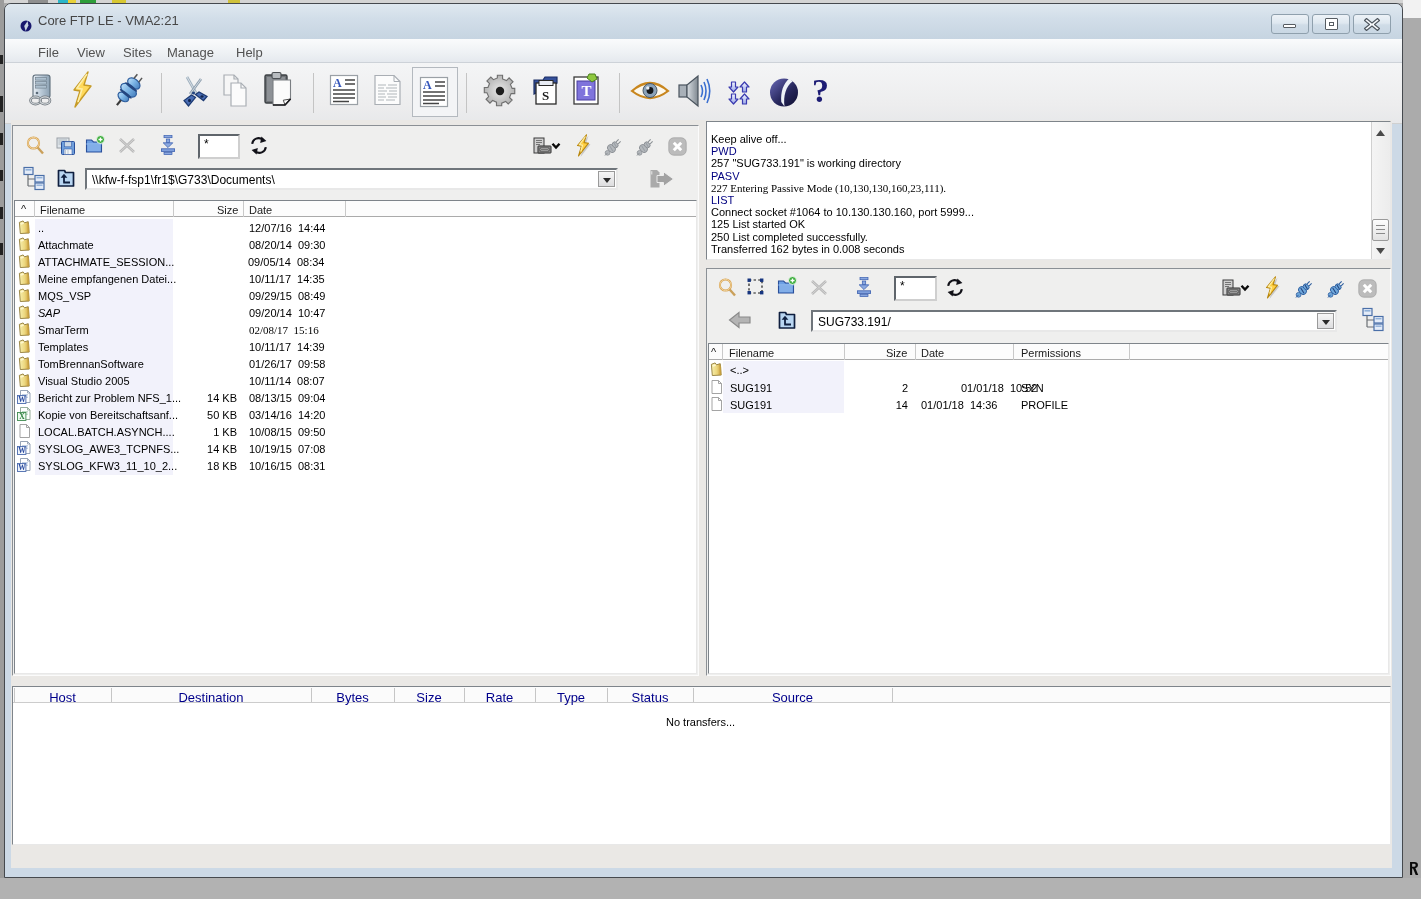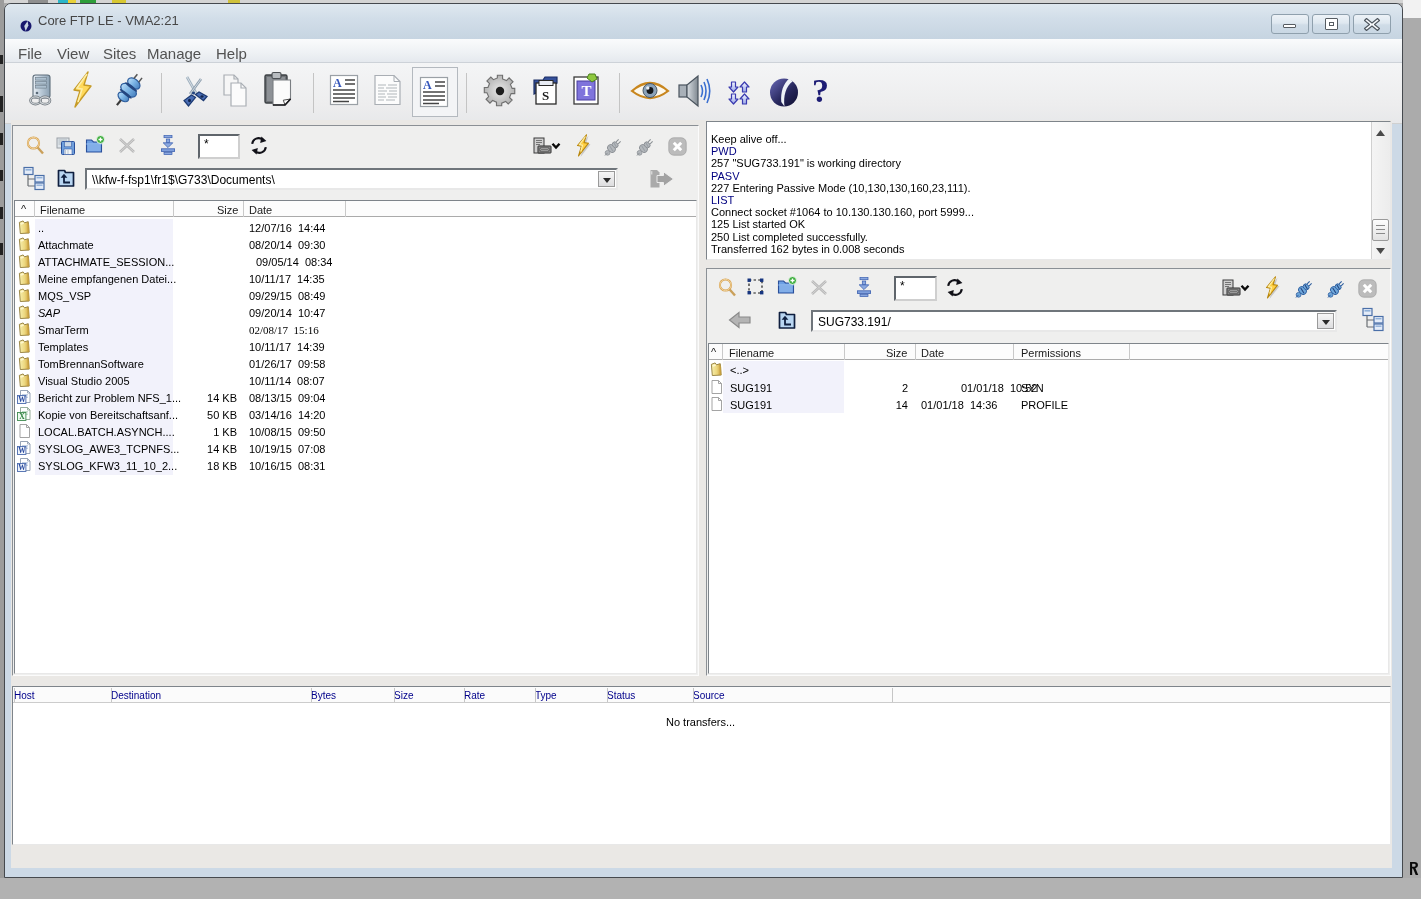--- a/index.html
+++ b/index.html
@@ -17,40 +17,40 @@
   border-radius:6px 6px 0 0;
 }
 #titletext { position:absolute; left:33px; top:9px; font-size:13px; color:#464646; }
 .capbtn { position:absolute; top:10px; height:20px; border:1px solid #8fa0ad; border-radius:3px;
   background:linear-gradient(180deg,#edf2f7 0%,#dee8f0 45%,#cfdce7 55%,#c9d7e3 100%); }
 #menubar {
   position:absolute; left:0; top:35px; width:1397px; height:24px;
   background:linear-gradient(180deg,#fafbfc 0%,#eef1f4 60%,#e5e9ee 100%);
   border-bottom:1px solid #cdd2d8;
 }
-.menuitem { position:absolute; top:41px; font-size:15px; color:#525252; }
+.menuitem { position:absolute; top:41px; font-size:13px; color:#525252;margin-left:20px; }
 #toolbar {
   position:absolute; left:0; top:59px; width:1397px; height:61px;
   background:linear-gradient(180deg,#f4f5f6 0%,#ededee 70%,#e7e8ea 100%);
   border-bottom:1px solid #d0d0d0;
 }
 .tsep { position:absolute; top:10px; height:40px; width:1px; background:#c4c4c4; }
 #client { position:absolute; left:6px; top:116px; width:1381px; height:748px; background:#eae8e5; }
 .panel { position:absolute; background:#efefee; border:1px solid; border-color:#8b9095 #fbfbfb #fbfbfb #8b9095; }
 .lv { position:absolute; background:#fff; border:1px solid; border-color:#7e848a #e8e8e8 #e8e8e8 #7e848a; }
 .hlabel { position:absolute; top:2px; font-size:11px; color:#1a1a1a; }
 .ltxt { position:absolute; font-size:11px; color:#000; white-space:pre; }
 .navy { color:#000080; }
 .combo { position:absolute; background:#fff; border:2px solid; border-color:#6f757b #e8e8e8 #e8e8e8 #6f757b; }
 .combotext { position:absolute; left:5px; top:3px; font-size:12px; color:#000; white-space:pre; }
 .dropbtn { position:absolute; right:1px; top:1px; width:17px; bottom:1px;
   background:linear-gradient(180deg,#f6f6f6,#dddddf); border:1px solid #9a9a9a; }
 .dropbtn:after { content:""; position:absolute; left:4px; top:6px; border:4px solid transparent; border-top:5px solid #2a2a2a; }
 .inputbox { position:absolute; background:#fff; border:2px solid; border-color:#5f656b #cfcfcf #cfcfcf #5f656b; }
-.qhead { position:absolute; font-size:10px; color:#00008b; text-align:left; }
+.qhead { position:absolute; font-size:13px; color:#00008b; text-align:center; }
 .qsep { position:absolute; top:1px; height:14px; width:1px; background:#c6c6c6; }
 #statusbar { position:absolute; left:6px; top:844px; width:1381px; height:21px;
   background:linear-gradient(180deg,#f7f7f7,#eeeeee); border-top:1px solid #e0e0e0; }
 .spane { position:absolute; top:2px; height:18px; border:1px solid #b9b9b9; border-bottom-color:#d8d8d8; }
 svg { position:absolute; overflow:visible; }
 </style>
 </head>
 <body>
 
 <div class="abs" style="left:0;top:0;width:1421px;height:3px;background:#d4d4d4;"></div>
@@ -106,21 +106,21 @@
   </div>
   <div id="client"></div>
 </div>
 
 <div class="lv" id="logpanel" style="left:706px;top:121px;width:685px;height:139px;"></div>
 <div id="logtext">
 <div class="ltxt" style="left:711px;top:133.0px;">Keep alive off...</div>
 <div class="ltxt navy" style="left:711px;top:145.2px;">PWD</div>
 <div class="ltxt" style="left:711px;top:157.4px;">257 "SUG733.191" is working directory</div>
 <div class="ltxt navy" style="left:711px;top:169.6px;">PASV</div>
-<div class="ltxt" style="left:711px;top:181.8px;">227 Entering Passive Mode (10,130,130,160,23,111).</div>
+<div class="ltxt" style="left:711px;top:181.8px;font-family:Liberation Serif, serif;">227 Entering Passive Mode (10,130,130,160,23,111).</div>
 <div class="ltxt navy" style="left:711px;top:194.0px;">LIST</div>
 <div class="ltxt" style="left:711px;top:206.2px;">Connect socket #1064 to 10.130.130.160, port 5999...</div>
 <div class="ltxt" style="left:711px;top:218.4px;">125 List started OK</div>
 <div class="ltxt" style="left:711px;top:230.6px;">250 List completed successfully.</div>
 <div class="ltxt" style="left:711px;top:242.8px;">Transferred 162 bytes in 0.008 seconds</div>
 </div>
 
 <div class="abs" style="left:1371px;top:122px;width:19px;height:137px;background:linear-gradient(90deg,#f4f4f4,#ececec);border-left:1px solid #d0d0d0;"></div>
 <svg style="left:1376px;top:130px;" width="9" height="6" viewBox="0 0 9 6">
     <path d="M4.5 0 L9 6 L0 6 Z" fill="#4a4a4a"></path>
@@ -161,21 +161,21 @@
 <div class="ltxt" style="left:249px;top:221.5px;">12/07/16  14:44</div>
 <svg class="abs" style="left:17px;top:237px" width="15" height="14">
       <use href="#sym-folder"></use>
     </svg>
 <div class="ltxt" style="left:38px;top:238.5px;">Attachmate</div>
 <div class="ltxt" style="left:249px;top:238.5px;">08/20/14  09:30</div>
 <svg class="abs" style="left:17px;top:254px" width="15" height="14">
       <use href="#sym-folder"></use>
     </svg>
 <div class="ltxt" style="left:38px;top:255.5px;">ATTACHMATE_SESSION...</div>
-<div class="ltxt" style="left:256px;top:255.5px;">09/05/14  08:34</div>
+<div class="ltxt" style="left:248px;top:255.5px;">09/05/14  08:34</div>
 <svg class="abs" style="left:17px;top:271px" width="15" height="14">
       <use href="#sym-folder"></use>
     </svg>
 <div class="ltxt" style="left:38px;top:272.5px;">Meine empfangenen Datei...</div>
 <div class="ltxt" style="left:249px;top:272.5px;">10/11/17  14:35</div>
 <svg class="abs" style="left:17px;top:288px" width="15" height="14">
       <use href="#sym-folder"></use>
     </svg>
 <div class="ltxt" style="left:38px;top:289.5px;">MQS_VSP</div>
 <div class="ltxt" style="left:249px;top:289.5px;">09/29/15  08:49</div>

